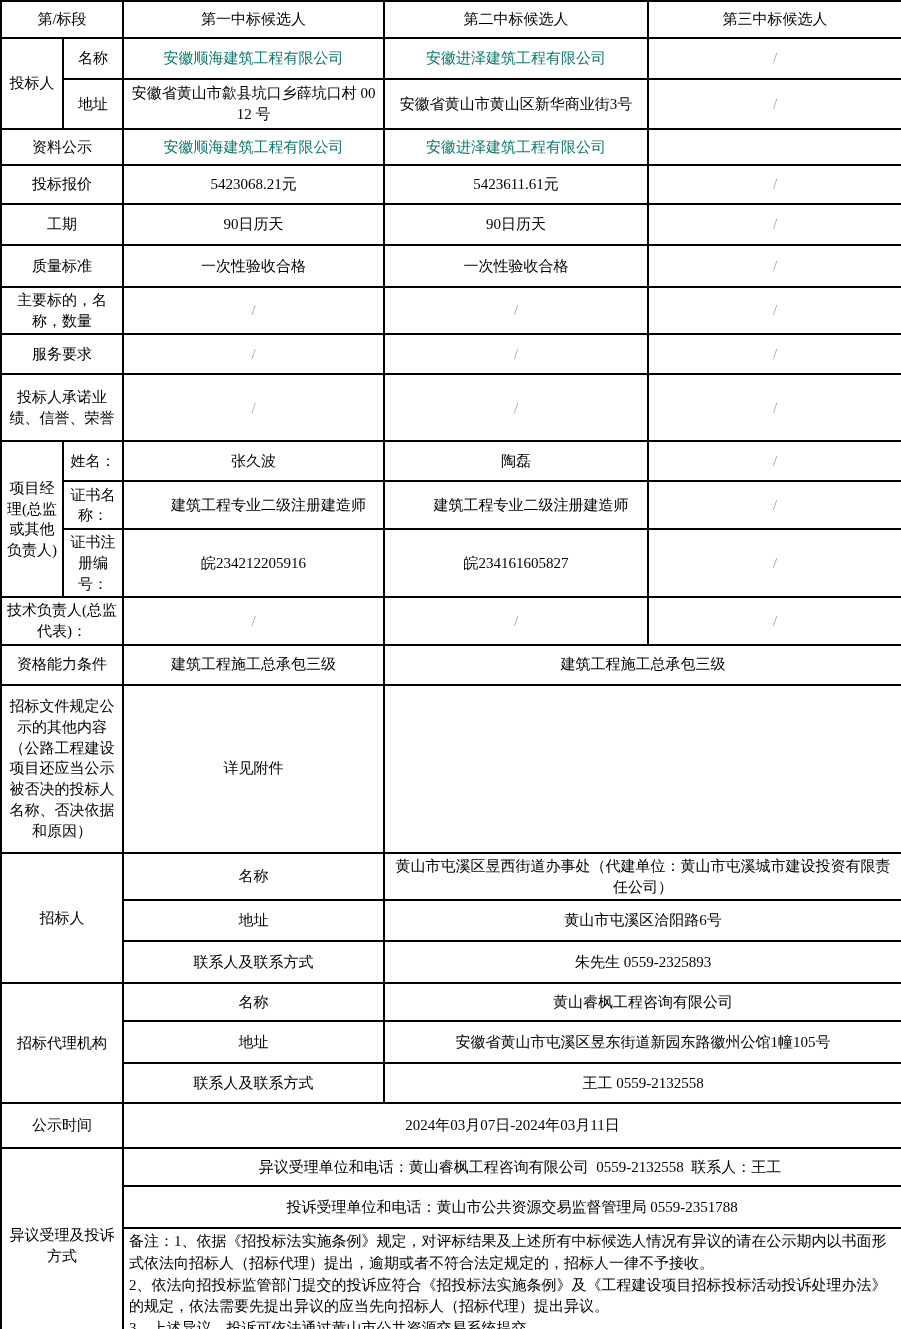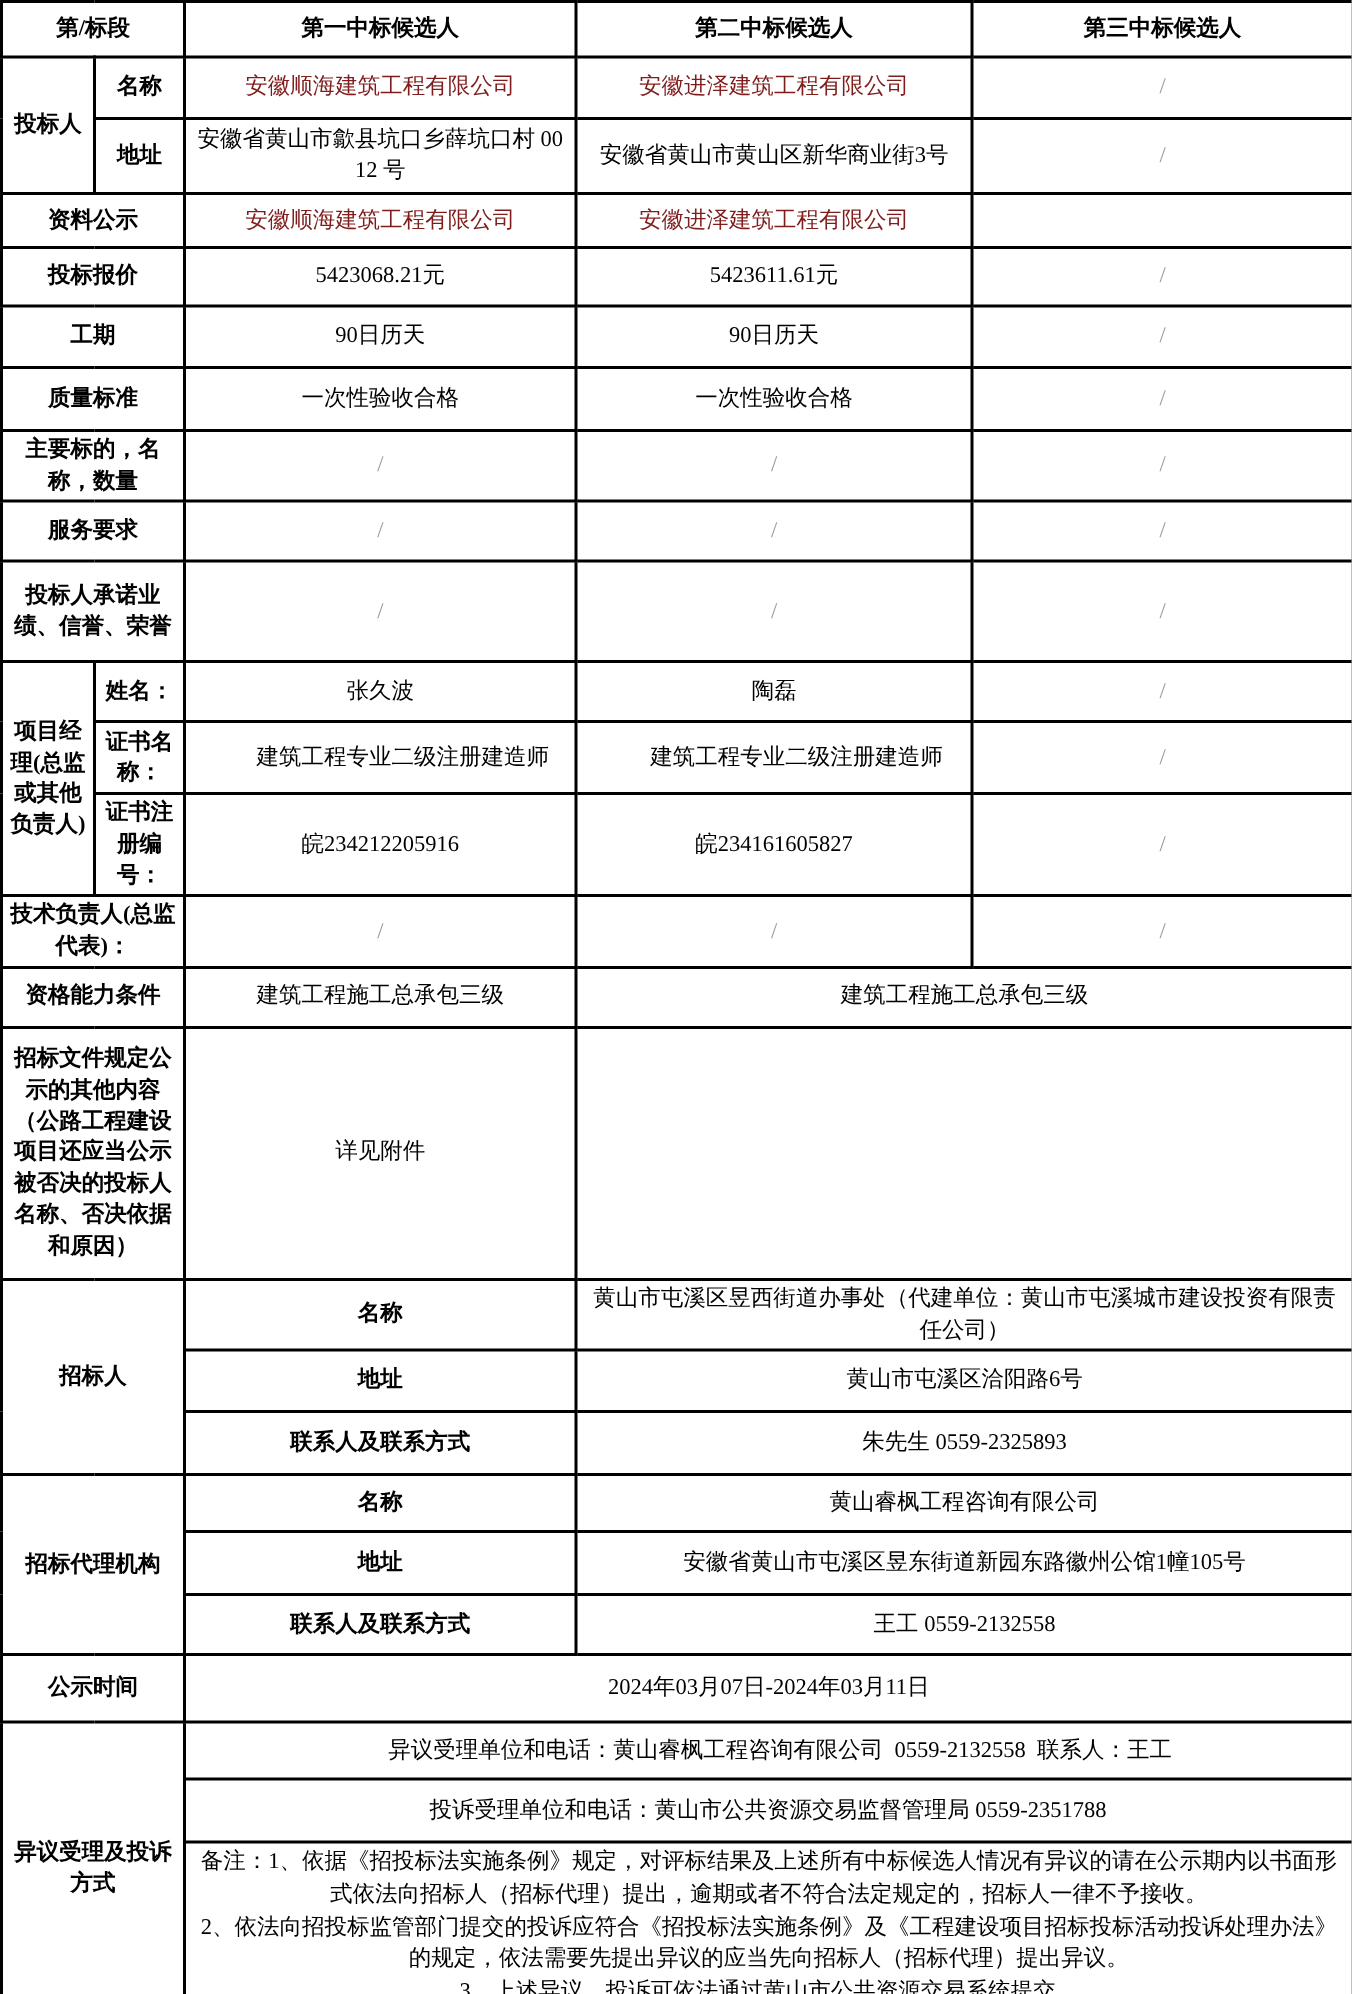--- a/index.html
+++ b/index.html
@@ -8,29 +8,29 @@
   table.bid { border-collapse:collapse; width:901px; table-layout:fixed; }
   table.bid td {
     border:2px solid #000;
     padding:2px 5px;
     text-align:center;
     vertical-align:middle;
     line-height:1.38;
     word-break:break-all;
     overflow:hidden;
   }
-  td.lbl { font-weight:bold; }
-  td.gray { color:#7f1d1d;border-radius:10px; }
+  td.lbl { font-weight:normal; }
+  td.gray { color:#0f766e;border-radius:10px; }
   td.slash { color:#9a9a9a; font-weight:normal; }
   td.left { text-align:left; padding-left:9px;border-radius:15px; }
   td.indent { text-align:left; text-indent:2em; padding-left:4px; }
   td.padded { padding-left:14px; }
   td.prewrap { white-space:pre-wrap; }
   td.topleft { text-align:left; vertical-align:top; padding:3px 4px; }
-  .remark-line { text-align:center; line-height:1.45; }
+  .remark-line { text-align:left; line-height:1.45; }
 </style>
 </head>
 <body>
 
 <div class="page">
 <table class="bid">
   <colgroup>
     <col style="width:62px">
         <col style="width:60px">
         <col style="width:261px">

